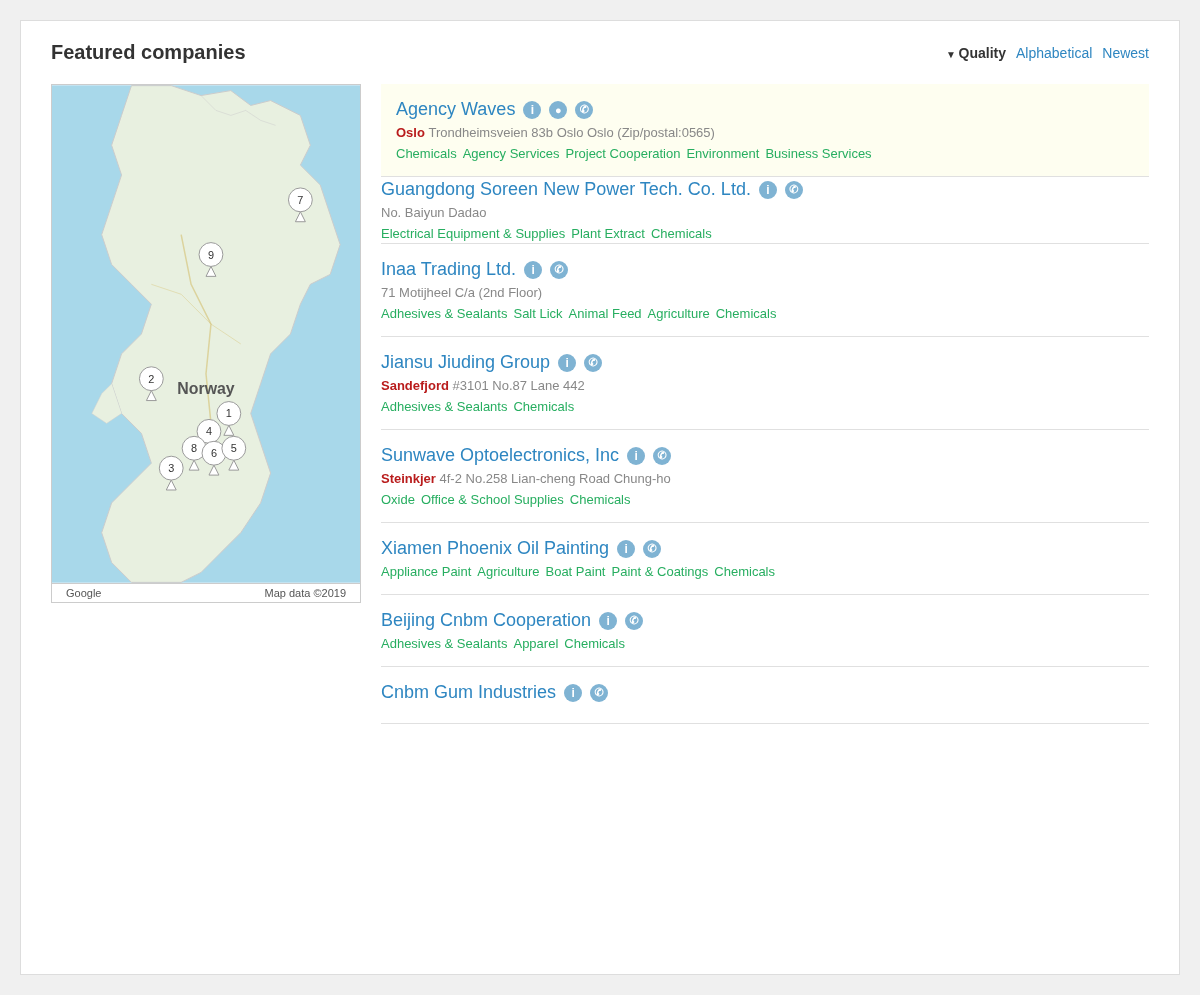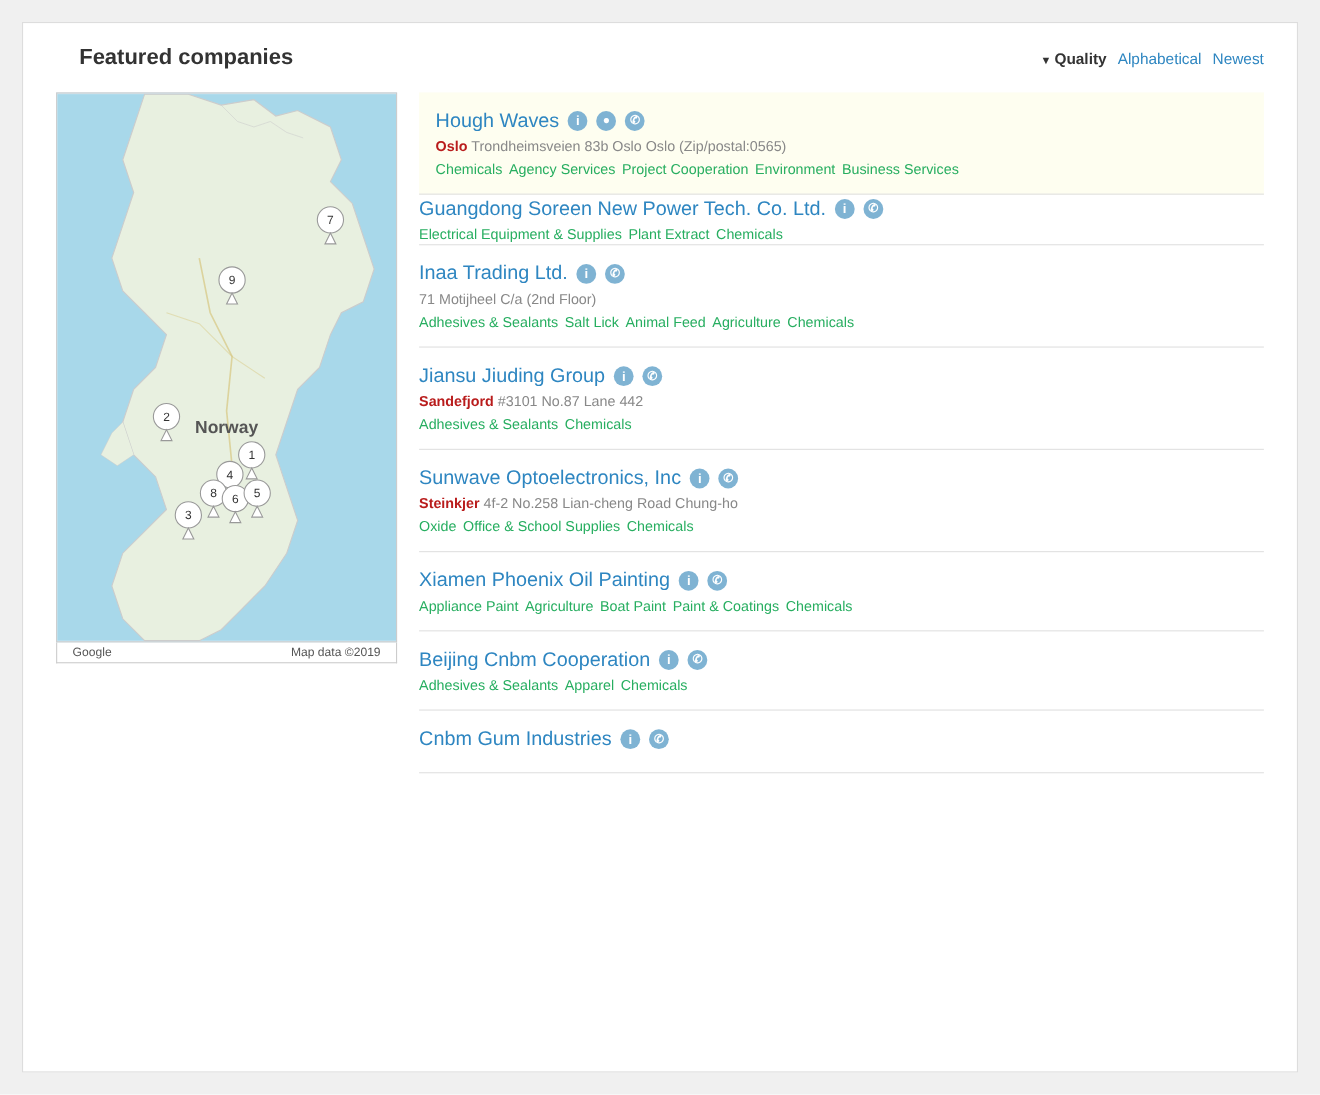--- a/index.html
+++ b/index.html
@@ -17,21 +17,20 @@
       width: 1160px;
       min-height: 955px;
       padding: 20px 30px 30px 30px;
       border: 1px solid #ddd;
     }
     .header {
       display: flex;
       align-items: center;
       justify-content: space-between;
       margin-bottom: 20px;
-      margin-left: 21px;
     }
     .header-title {
       font-size: 20px;
       font-weight: bold;
       color: #333;
     }
     .sort-options {
       display: flex;
       align-items: center;
       gap: 10px;
@@ -239,40 +238,41 @@
         <span class="google-logo">Google</span>
         <span>Map data ©2019</span>
       </div>
     </div>
 
     <div class="companies-section">
 
       <div id="featured-list">
           <div style="background: rgb(254, 254, 240); padding: 15px; margin-bottom: 0px; border-bottom: 1px solid rgb(224, 224, 224);">
             <div class="company-name-row">
-              <span class="company-name">Hough Waves</span>
+              <span class="company-name">Agency Waves</span>
               <span class="icon-info">i</span>
               <span class="icon-globe">●</span>
               <span class="icon-phone">✆</span>
             </div>
             <div class="company-address"><span class="city">Oslo </span>Trondheimsveien 83b Oslo Oslo (Zip/postal:0565)</div>
             <div class="company-tags">
               <span class="tag">Chemicals</span>
               <span class="tag">Agency Services</span>
               <span class="tag">Project Cooperation</span>
               <span class="tag">Environment</span>
               <span class="tag">Business Services</span>
             </div>
           </div>
           <div style="padding: 2px 0px; border-bottom: 1px solid rgb(224, 224, 224);">
             <div class="company-name-row">
               <span class="company-name">Guangdong Soreen New Power Tech. Co. Ltd.</span>
               <span class="icon-info">i</span>
               <span class="icon-phone">✆</span>
             </div>
+            <div class="company-address">No. Baiyun Dadao</div>
             <div class="company-tags">
               <span class="tag">Electrical Equipment &amp; Supplies</span>
               <span class="tag">Plant Extract</span>
               <span class="tag">Chemicals</span>
             </div>
           </div>
           <div style="padding: 15px 0px; border-bottom: 1px solid rgb(224, 224, 224);">
             <div class="company-name-row">
               <span class="company-name">Inaa Trading Ltd.</span>
               <span class="icon-info">i</span>

